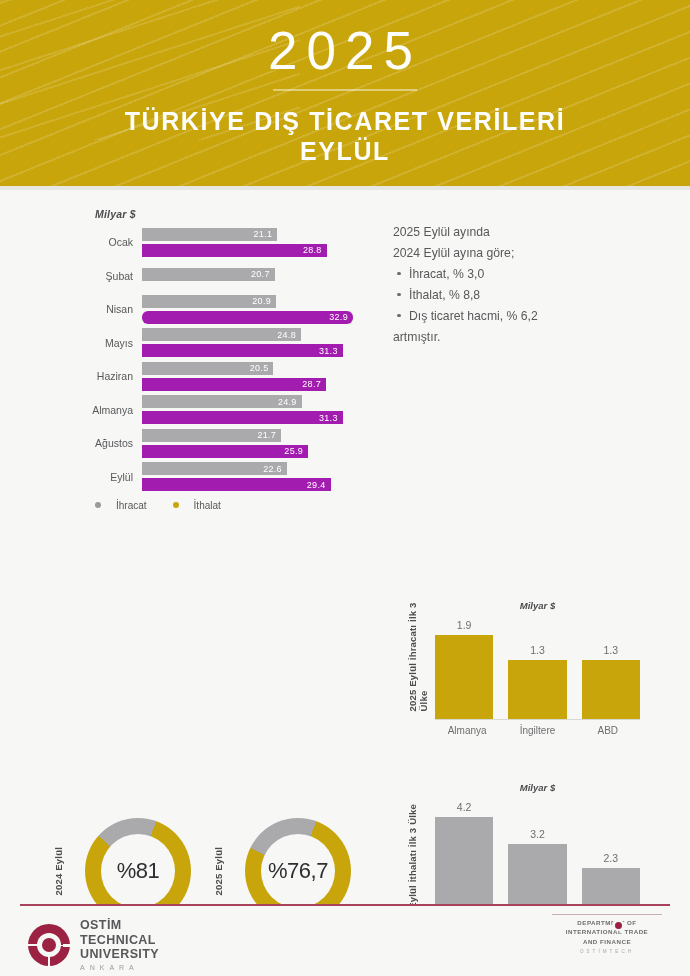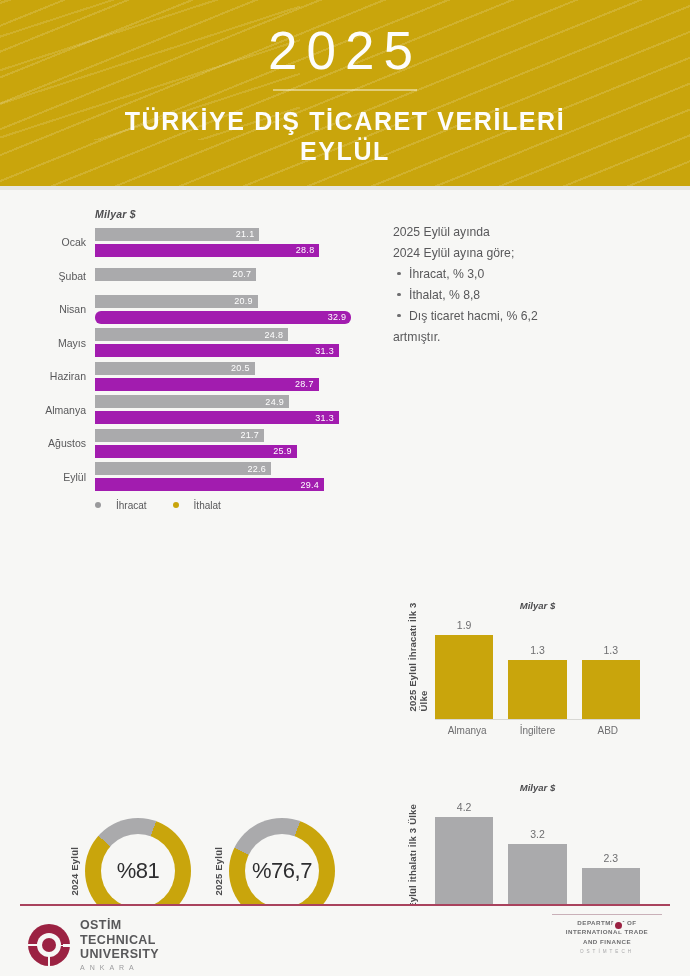--- a/index.html
+++ b/index.html
@@ -71,21 +71,21 @@
 
   
   .bars-wrap{position:absolute;left:0;top:18px;width:360px;}
   .bars-unit{
     font-size:10.5px;font-weight:700;font-style:italic;color:#4d4d4f;
     margin-left:95px;margin-bottom:7px;letter-spacing:.2px;
   }
   .bar-row{display:flex;align-items:center;height:30px;margin-bottom:3.5px;}
   .bar-label{
     width:86px;text-align:right;padding-right:9px;
-    font-size:10.5px;color:#58585a;
+    font-size:10.5px;color:#58585a;padding-left:47px;
   }
   .bar-pair{flex:1;position:relative;}
   .bar{
     height:13px;position:relative;display:flex;align-items:center;
     justify-content:flex-end;
   }
   .bar.exp{background:#aaaaac;margin-bottom:3px;}
   .bar.imp{background:#a21caf;}
   .bar .val{
     color:#ffffff;font-size:9px;padding-right:5px;letter-spacing:.3px;
@@ -133,21 +133,21 @@
     writing-mode:vertical-rl;transform:rotate(180deg);
     font-size:9.5px;font-weight:700;color:#4d4d4f;letter-spacing:.2px;
   }
   #mini-export{left:405px;top:410px;}
   #mini-import{left:405px;top:592px;}
   #mini-import .plot{height:128px;}
 
   
   .donuts{position:absolute;left:52px;top:628px;width:300px;}
   .donut-row{display:flex;align-items:center;justify-content:center;gap:22px;}
-  .donut-unit{display:flex;align-items:center;gap:5px;}
+  .donut-unit{display:flex;align-items:center;gap:21px;}
   .dlabel{
     writing-mode:vertical-rl;transform:rotate(180deg);
     font-size:9.5px;font-weight:700;color:#4d4d4f;letter-spacing:.2px;
   }
   .donut{
     width:106px;height:106px;border-radius:50%;
     display:flex;align-items:center;justify-content:center;
     position:relative;
   }
   .donut .hole{

